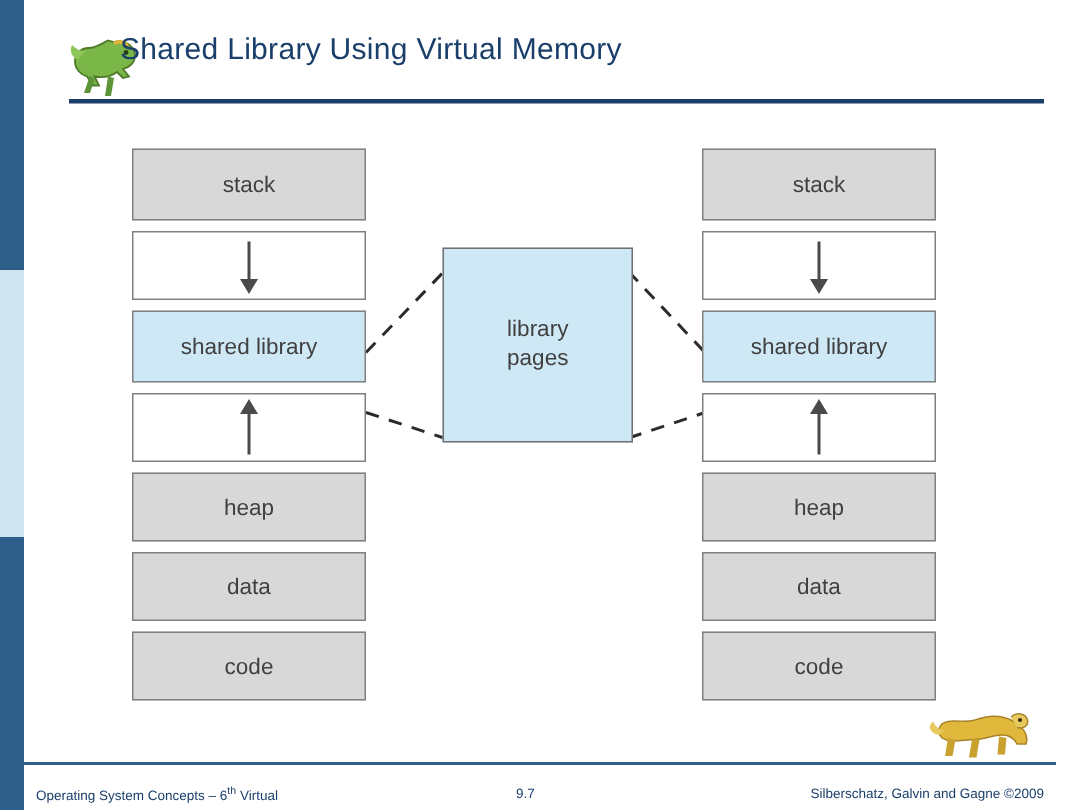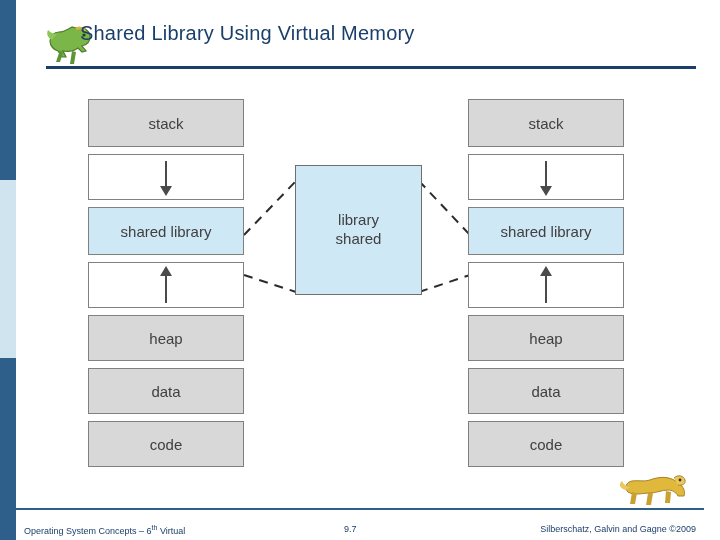--- a/index.html
+++ b/index.html
@@ -268,21 +268,21 @@
       <span>data</span>
     </div>
     <div class="mem-cell h-46">
       <span>code</span>
     </div>
   </div>
 
   <div class="shared-pages">
     <div>
       <div>library</div>
-      <div>shared</div>
+      <div>pages</div>
     </div>
   </div>
 
   <div class="mem-col right">
     <div class="mem-cell h-48">
       <span>stack</span>
     </div>
     <div class="mem-cell h-46 empty">
       <div class="arrow-wrap arrow-down">
         <div class="arrow-line"></div>

